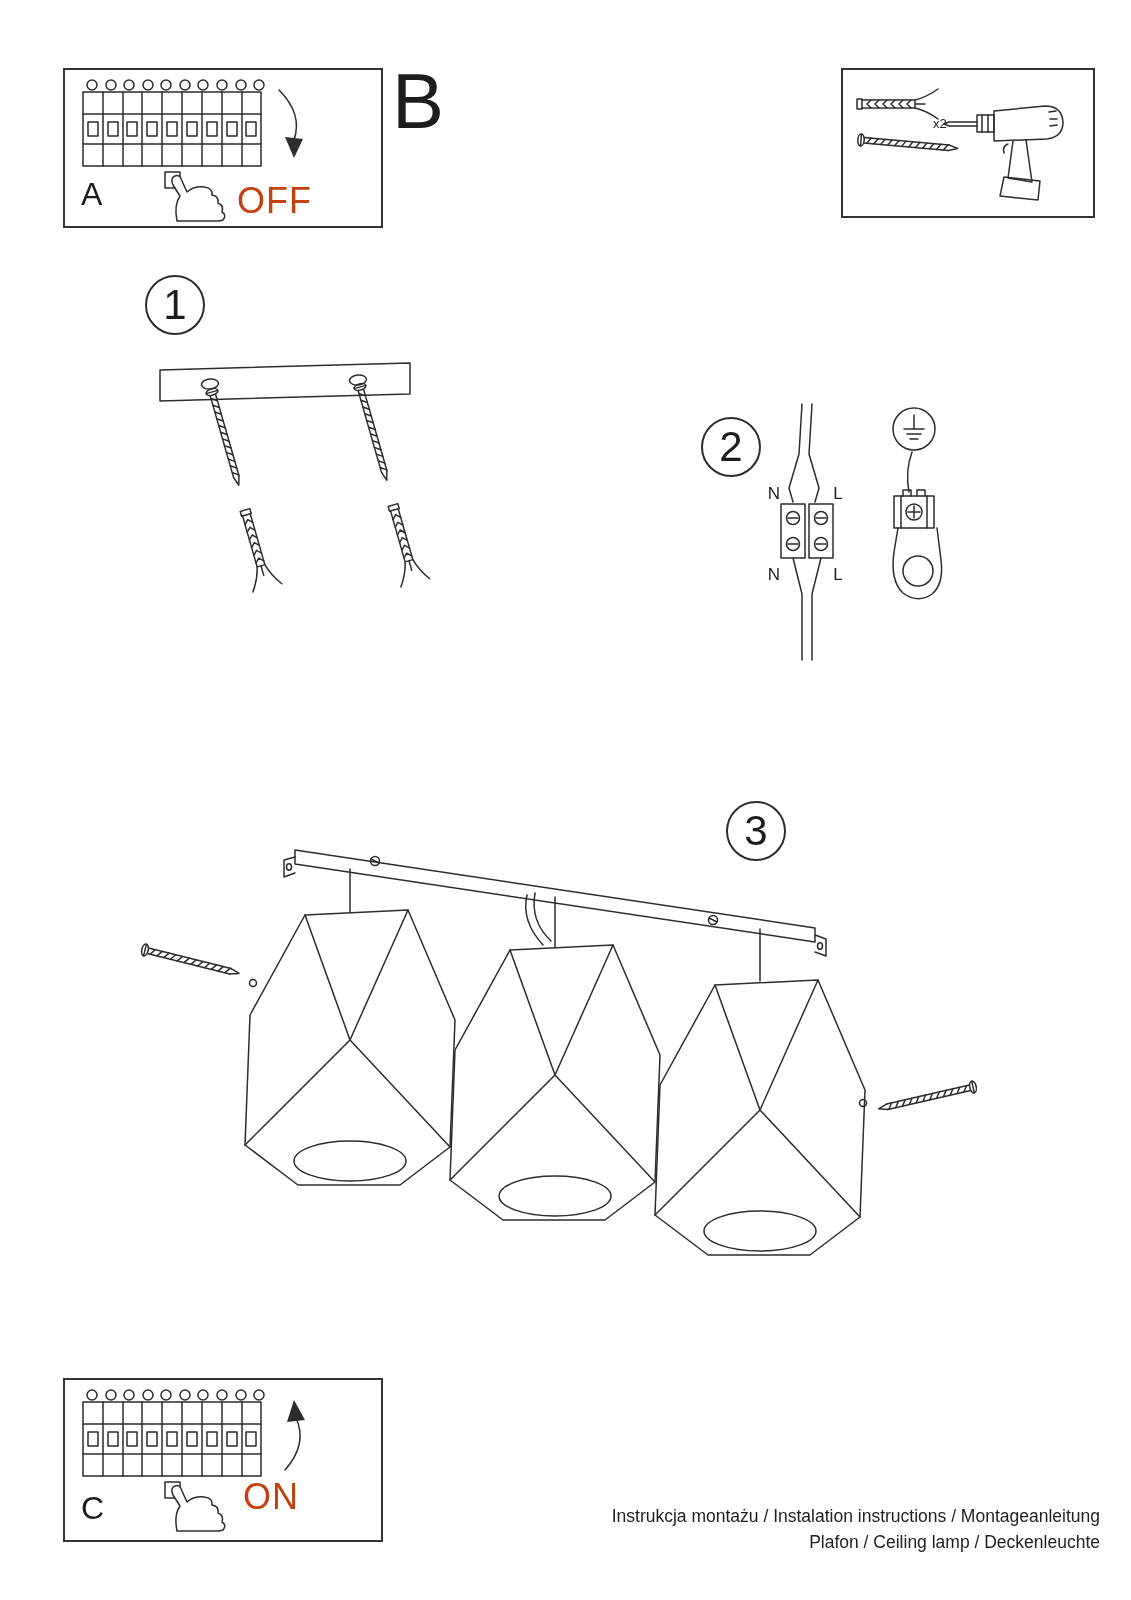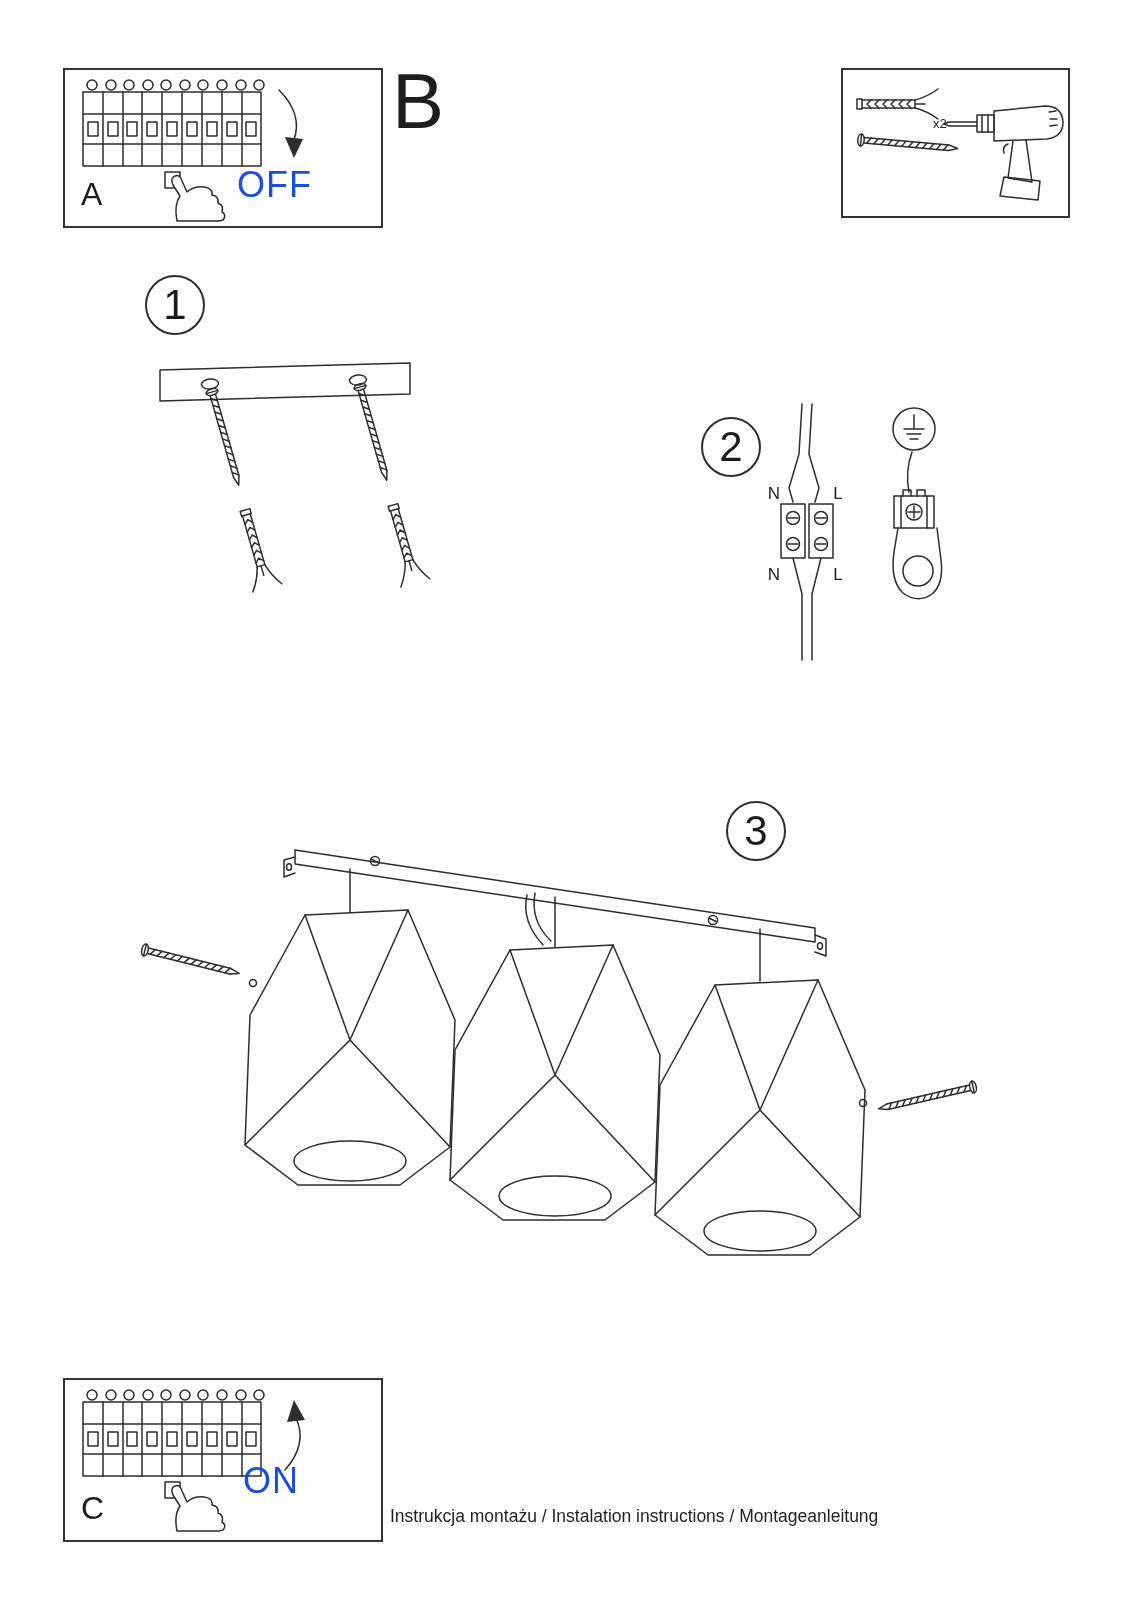--- a/index.html
+++ b/index.html
@@ -8,25 +8,25 @@
   .page { position:absolute; inset:0; background:#fff; overflow:hidden; }
   .abs { position:absolute; }
   .frame { border:2px solid #333; background:#fff; }
   svg { display:block; overflow:visible; }
   .ink { stroke:#2d2d2d; stroke-width:1.5; fill:none; stroke-linecap:round; stroke-linejoin:round; }
   .arrowhead { fill:#2d2d2d; stroke:none; }
   .svgtxt { fill:#232323; stroke:none; font-family:"Liberation Sans",sans-serif; }
   .nl { font-size:17px; text-anchor:middle; }
   .x2txt { font-size:13px; }
   .corner-label { font-size:32px; color:#1d1d1d; }
-  .onoff { font-size:36px; color:#1d4ed8; letter-spacing:1px; }
+  .onoff { font-size:36px; color:#c2410c; letter-spacing:1px;margin-top:16px; }
   .big-b { font-size:78px; color:#1d1d1d; line-height:1; }
   .step-circle { position:absolute; width:60px; height:60px; border:2px solid #2d2d2d; border-radius:50%;
                  display:flex; align-items:center; justify-content:center; font-size:42px; color:#1c1c1c; background:#fff; }
-  .footer-text { font-size:17.5px; color:#1f1f1f; line-height:26px; }
+  .footer-text { font-size:17.5px; color:#1f1f1f; line-height:26px;text-align:right; }
 </style>
 </head>
 <body>
 
 <div class="page">
 
   <svg width="0" height="0" style="position:absolute" aria-hidden="true">
     <defs>
       <g id="def-screw" class="ink">
         <ellipse cx="0" cy="0" rx="3.2" ry="6"></ellipse>
@@ -82,21 +82,21 @@
     <svg class="abs" style="left:198px; top:14px" width="50" height="82" viewBox="0 0 50 82">
       <path class="ink" d="M16,6 Q40,30 31,56"></path>
       <polygon class="arrowhead" points="31,74 22,53 40,55"></polygon>
     </svg>
     <span class="abs onoff" style="left:172px; top:94px">OFF</span>
     <span class="abs corner-label" style="left:16px; top:106px">A</span>
   </div>
 
   <span class="abs big-b" style="left:392px; top:62px">B</span>
 
-  <div class="abs frame" style="left:841px; top:68px; width:229px; height:150px">
+  <div class="abs frame" style="left:841px; top:68px; width:254px; height:150px">
     <svg width="225" height="146" viewBox="0 0 225 146">
       <g class="ink">
         <use href="#def-anchor" transform="translate(14,34)"></use>
       </g>
       <text class="svgtxt x2txt" x="90" y="58">x2</text>
       <g class="ink">
         <use href="#def-screw" transform="translate(18,70) rotate(5)"></use>
       </g>
       <g class="ink" transform="translate(106,8)">
         <path d="M0,44 L28,44 M0,48 L28,48 M0,44 L-5,46 L0,48"></path>
@@ -219,15 +219,16 @@
     <svg class="abs" style="left:198px; top:12px" width="50" height="82" viewBox="0 0 50 82">
       <path class="ink" d="M22,78 Q45,52 33,26"></path>
       <polygon class="arrowhead" points="31,8 24,30 42,28"></polygon>
     </svg>
     <span class="abs onoff" style="left:178px; top:80px">ON</span>
     <span class="abs corner-label" style="left:16px; top:110px">C</span>
   </div>
 
   <div class="abs footer-text" style="left:390px; top:1503px; width:710px">
     <div>Instrukcja montażu / Instalation instructions / Montageanleitung</div>
+    <div>Plafon / Ceiling lamp / Deckenleuchte</div>
   </div>
 
 </div>
 
 </body></html>

